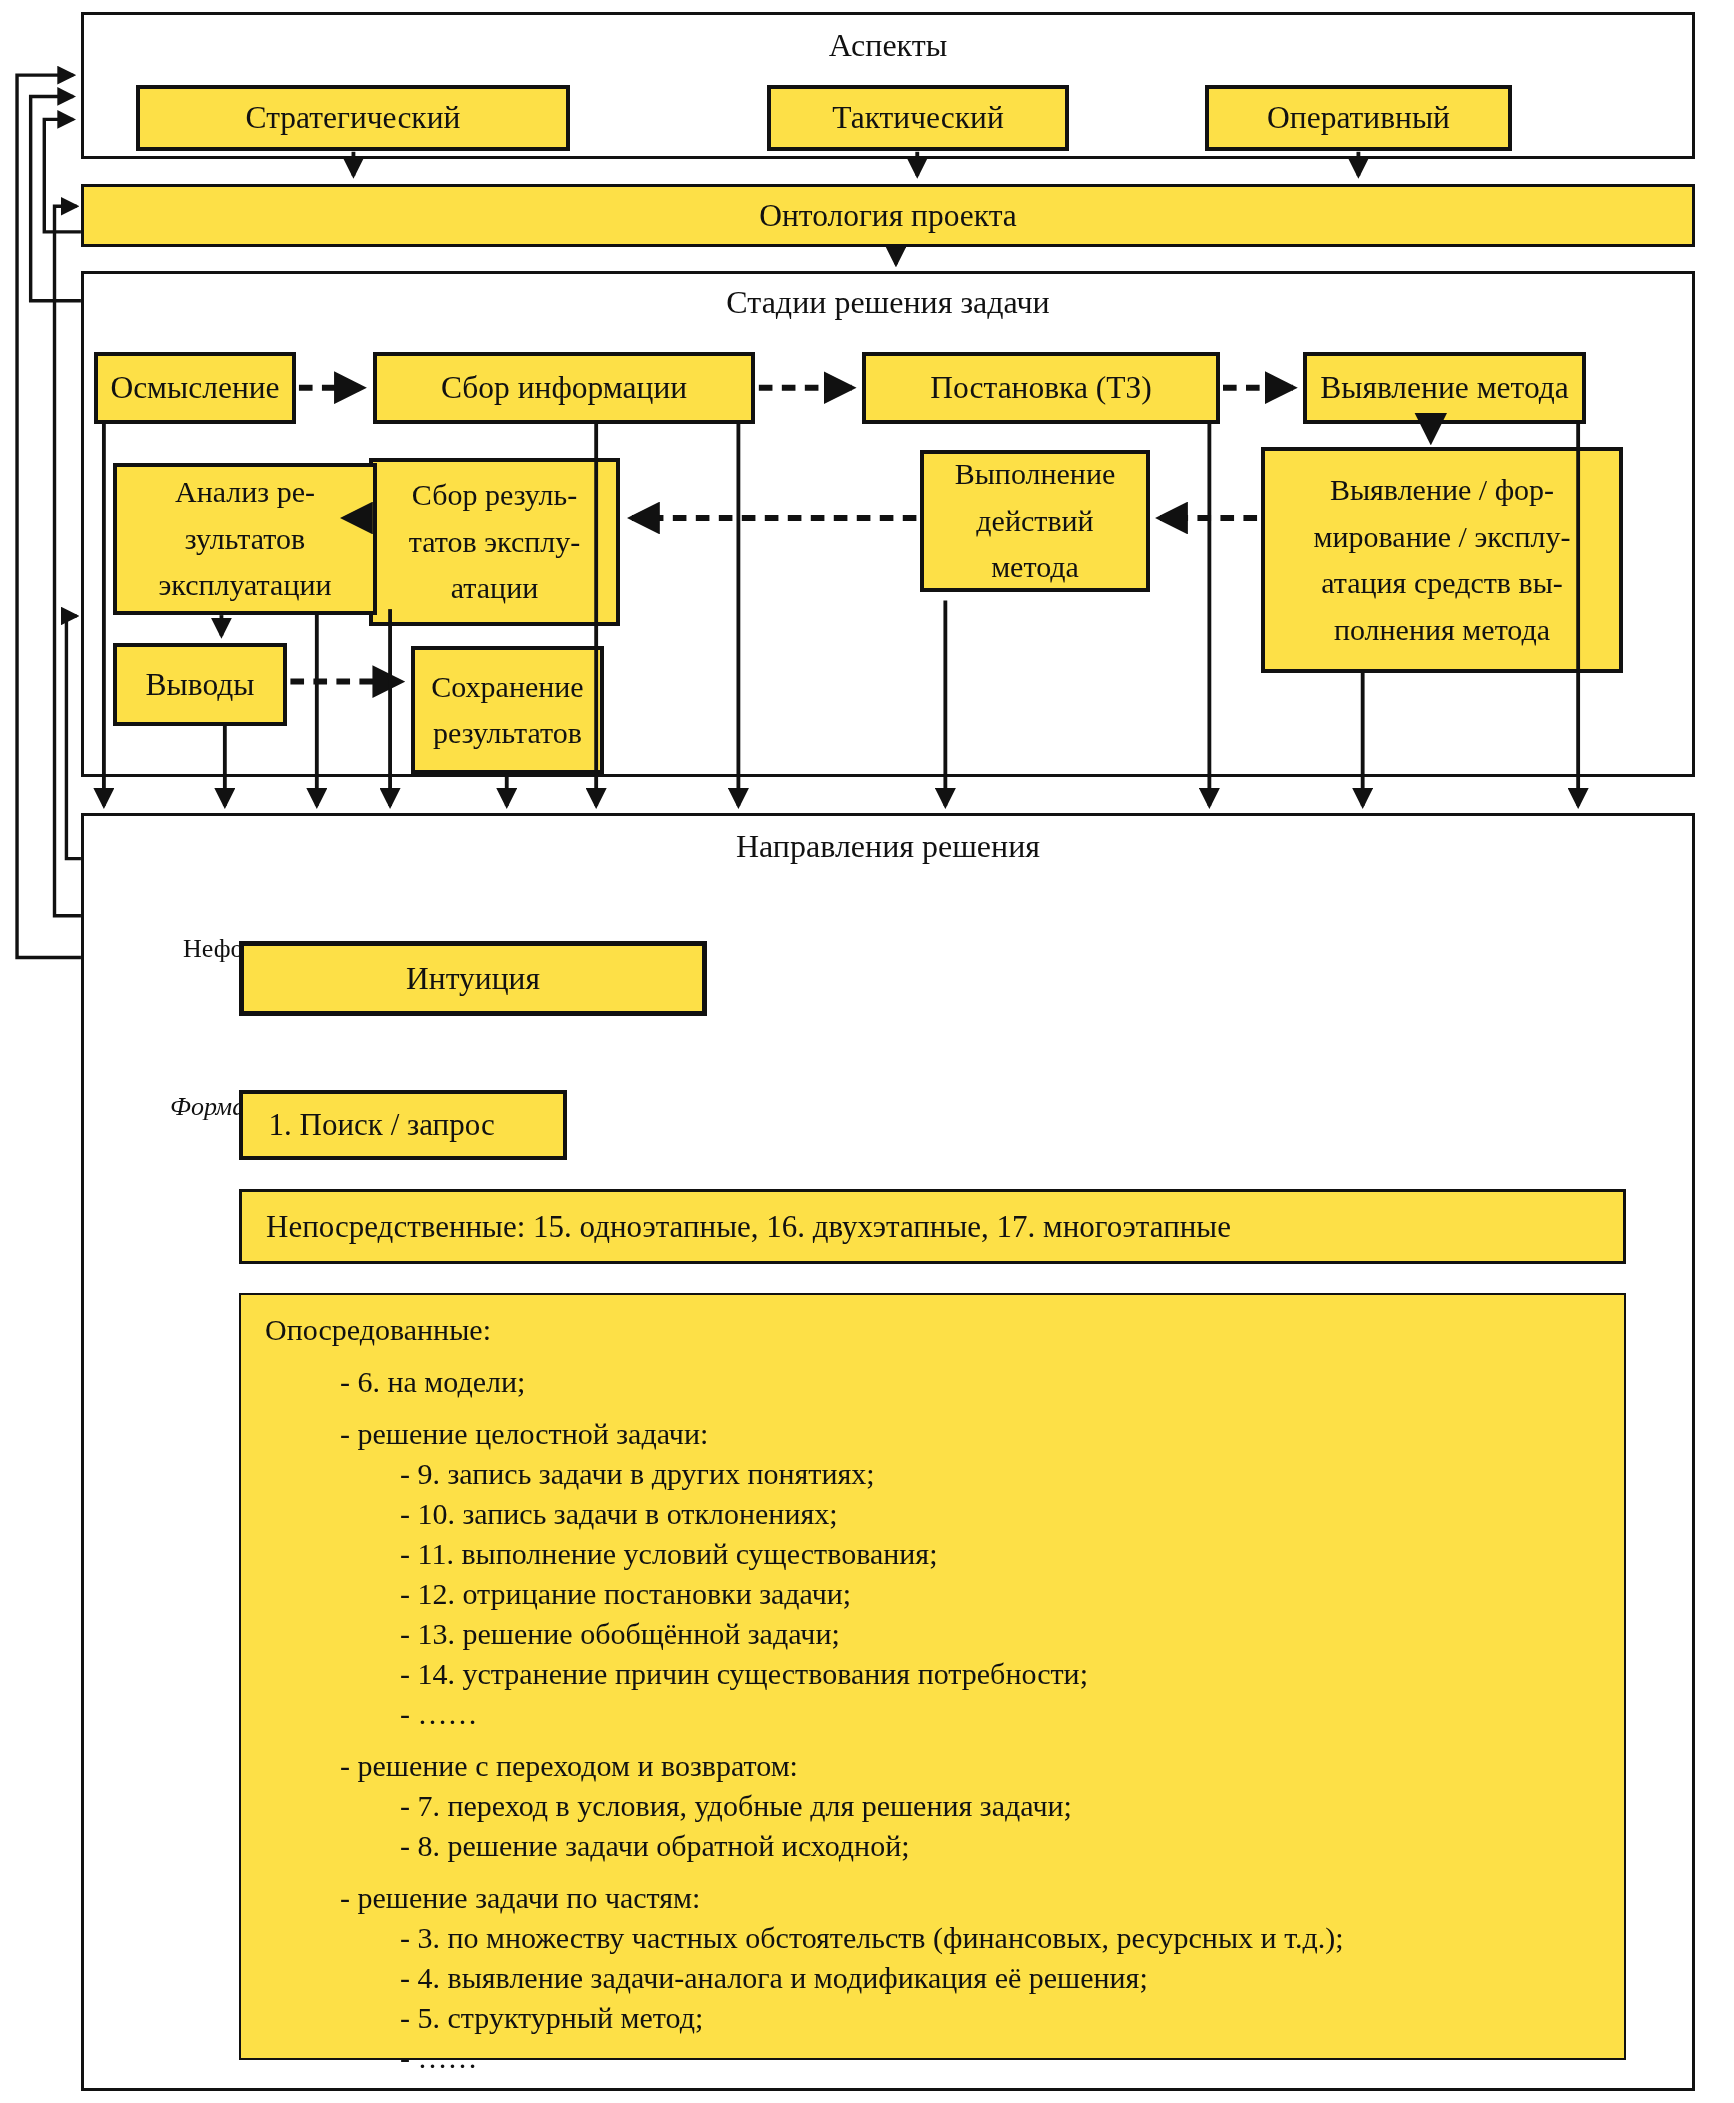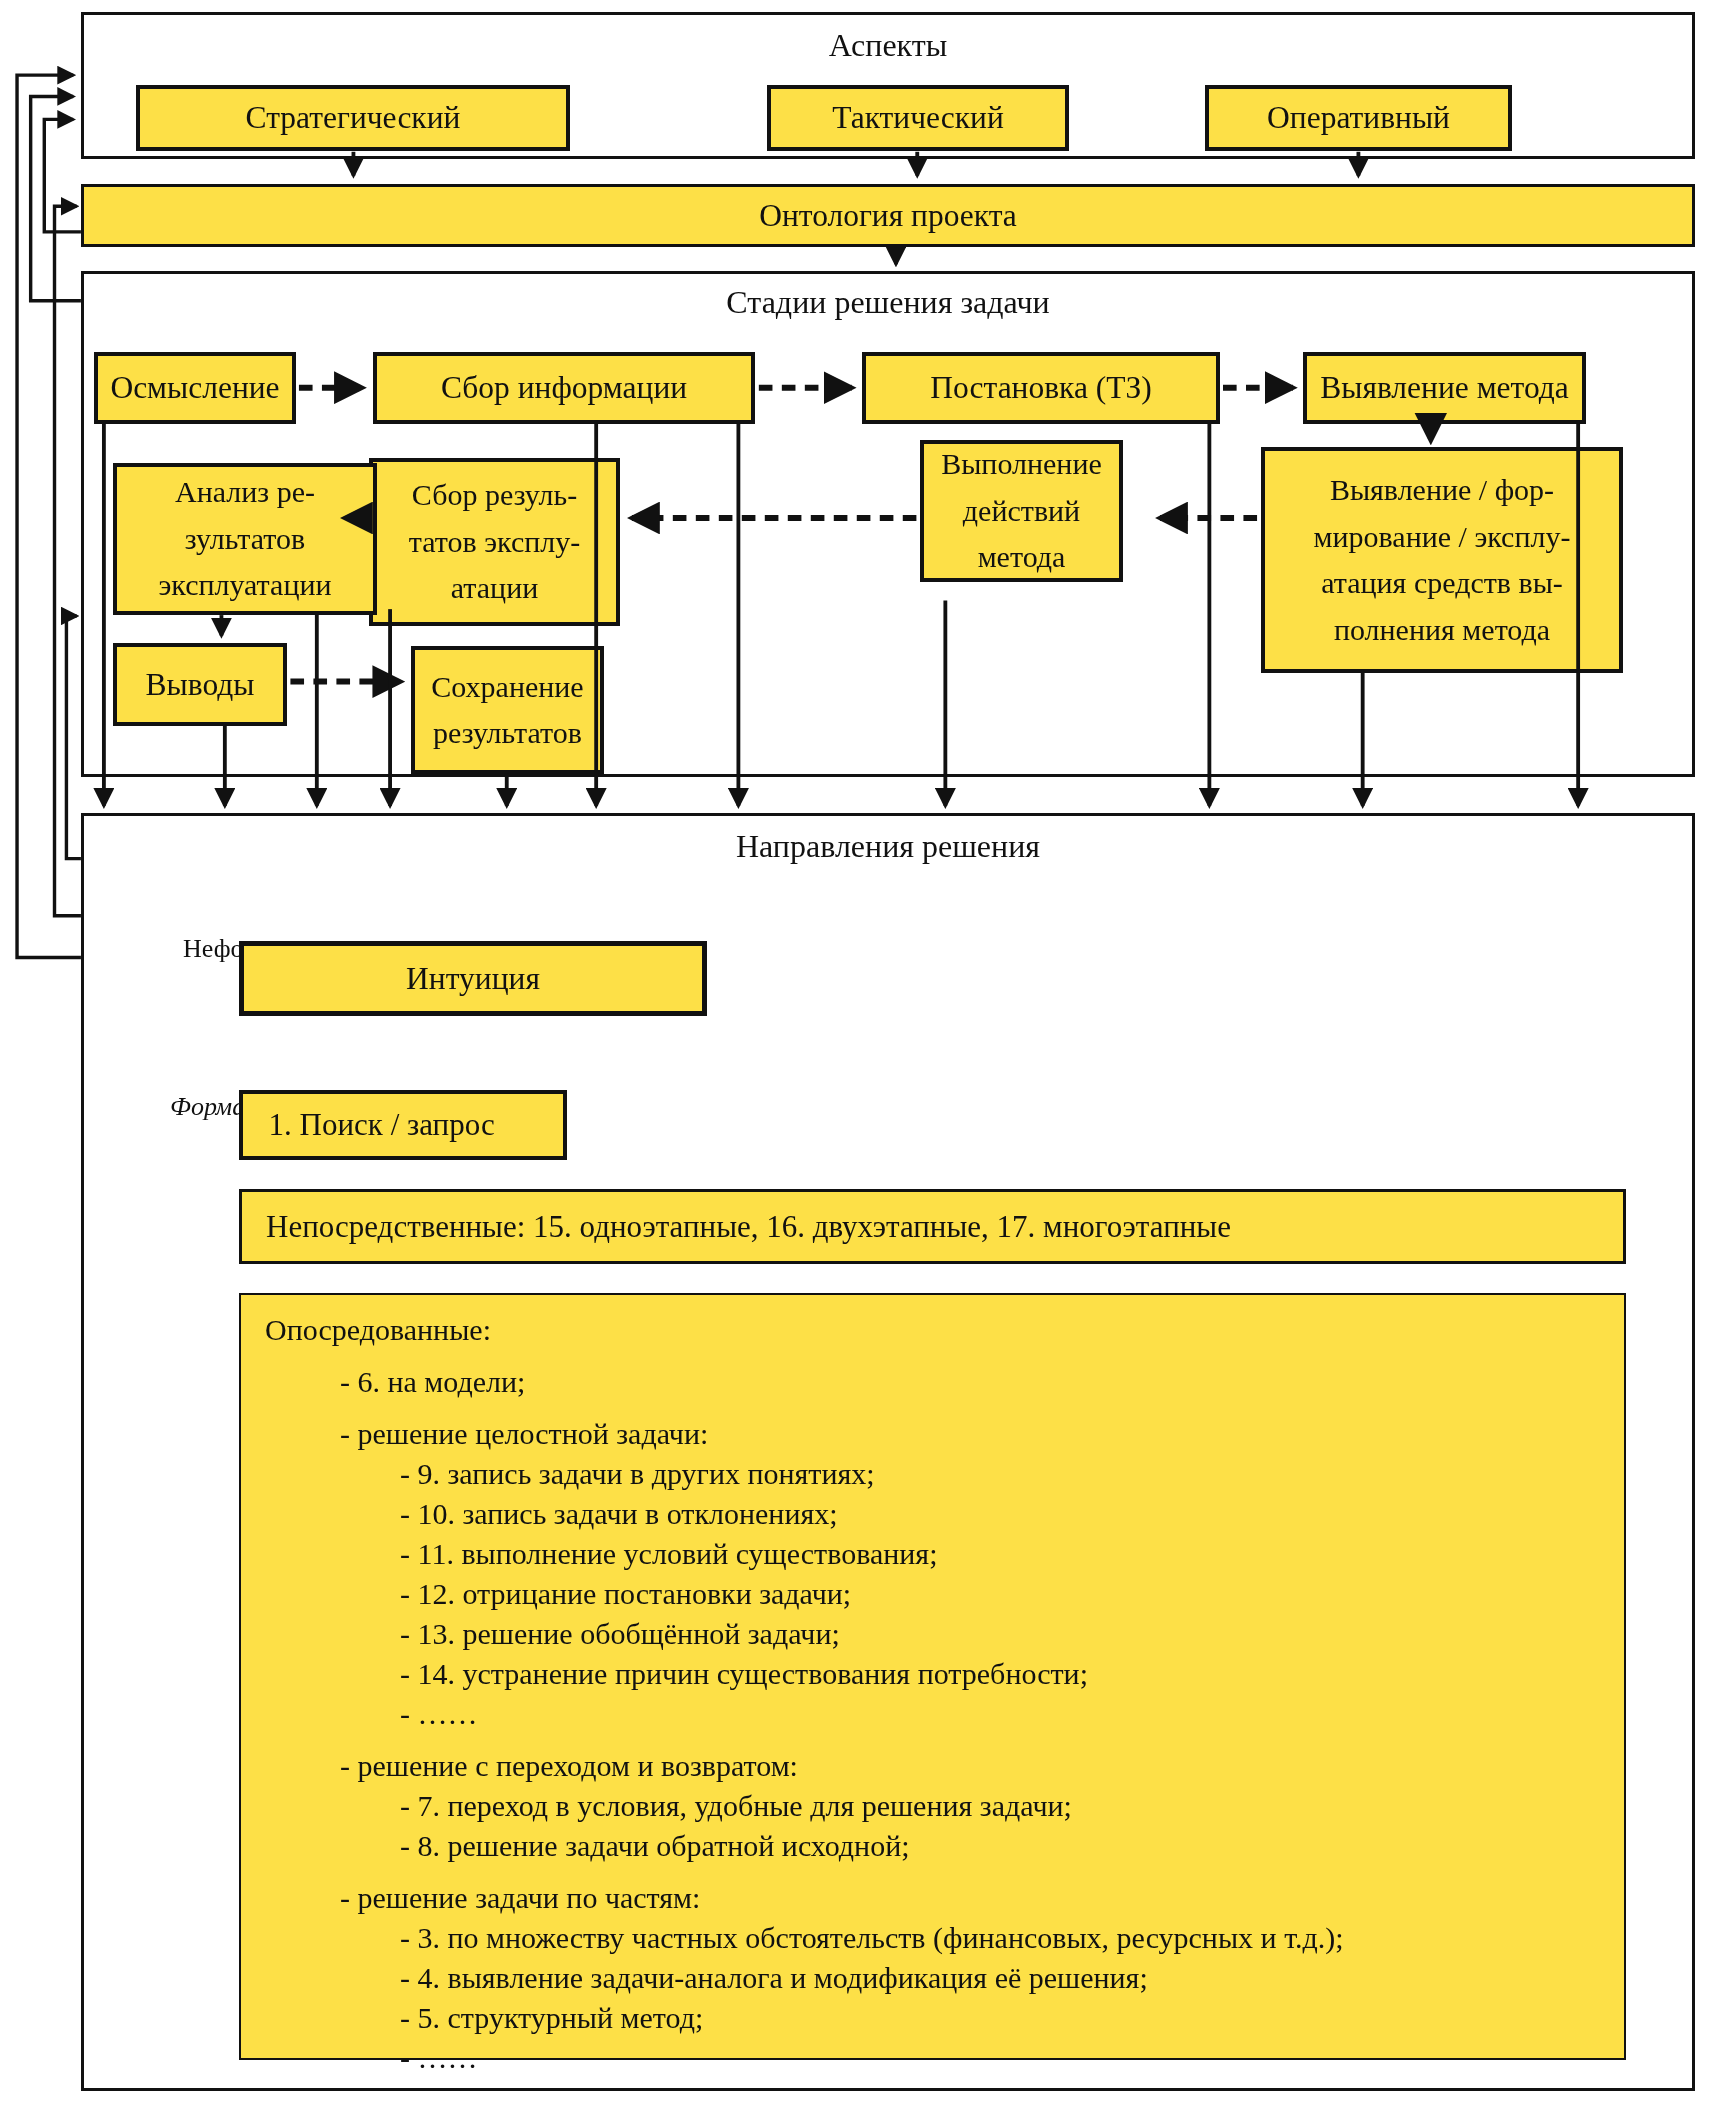--- a/index.html
+++ b/index.html
@@ -63,21 +63,21 @@
   <div class="box ctr whitebg" style="left:1303px;top:352px;width:283px;height:72px;">
     <span>Выявление метода</span>
   </div>
 
   <div class="box ml whitebg" style="left:1261px;top:447px;width:362px;height:226px;">
     <span>Выявление / фор-</span>
     <span>мирование / эксплу-</span>
     <span>атация средств вы-</span>
     <span>полнения метода</span>
   </div>
-  <div class="box ml whitebg" style="left:920px;top:440px;width:203px;height:142px;">
+  <div class="box ml whitebg" style="left:920px;top:450px;width:230px;height:142px;">
     <span>Выполнение</span>
     <span>действий</span>
     <span>метода</span>
   </div>
   <div class="box ml whitebg" style="left:369px;top:458px;width:251px;height:168px;">
     <span>Сбор резуль-</span>
     <span>татов эксплу-</span>
     <span>атации</span>
   </div>
   <div class="box ml whitebg" style="left:113px;top:463px;width:264px;height:152px;">

